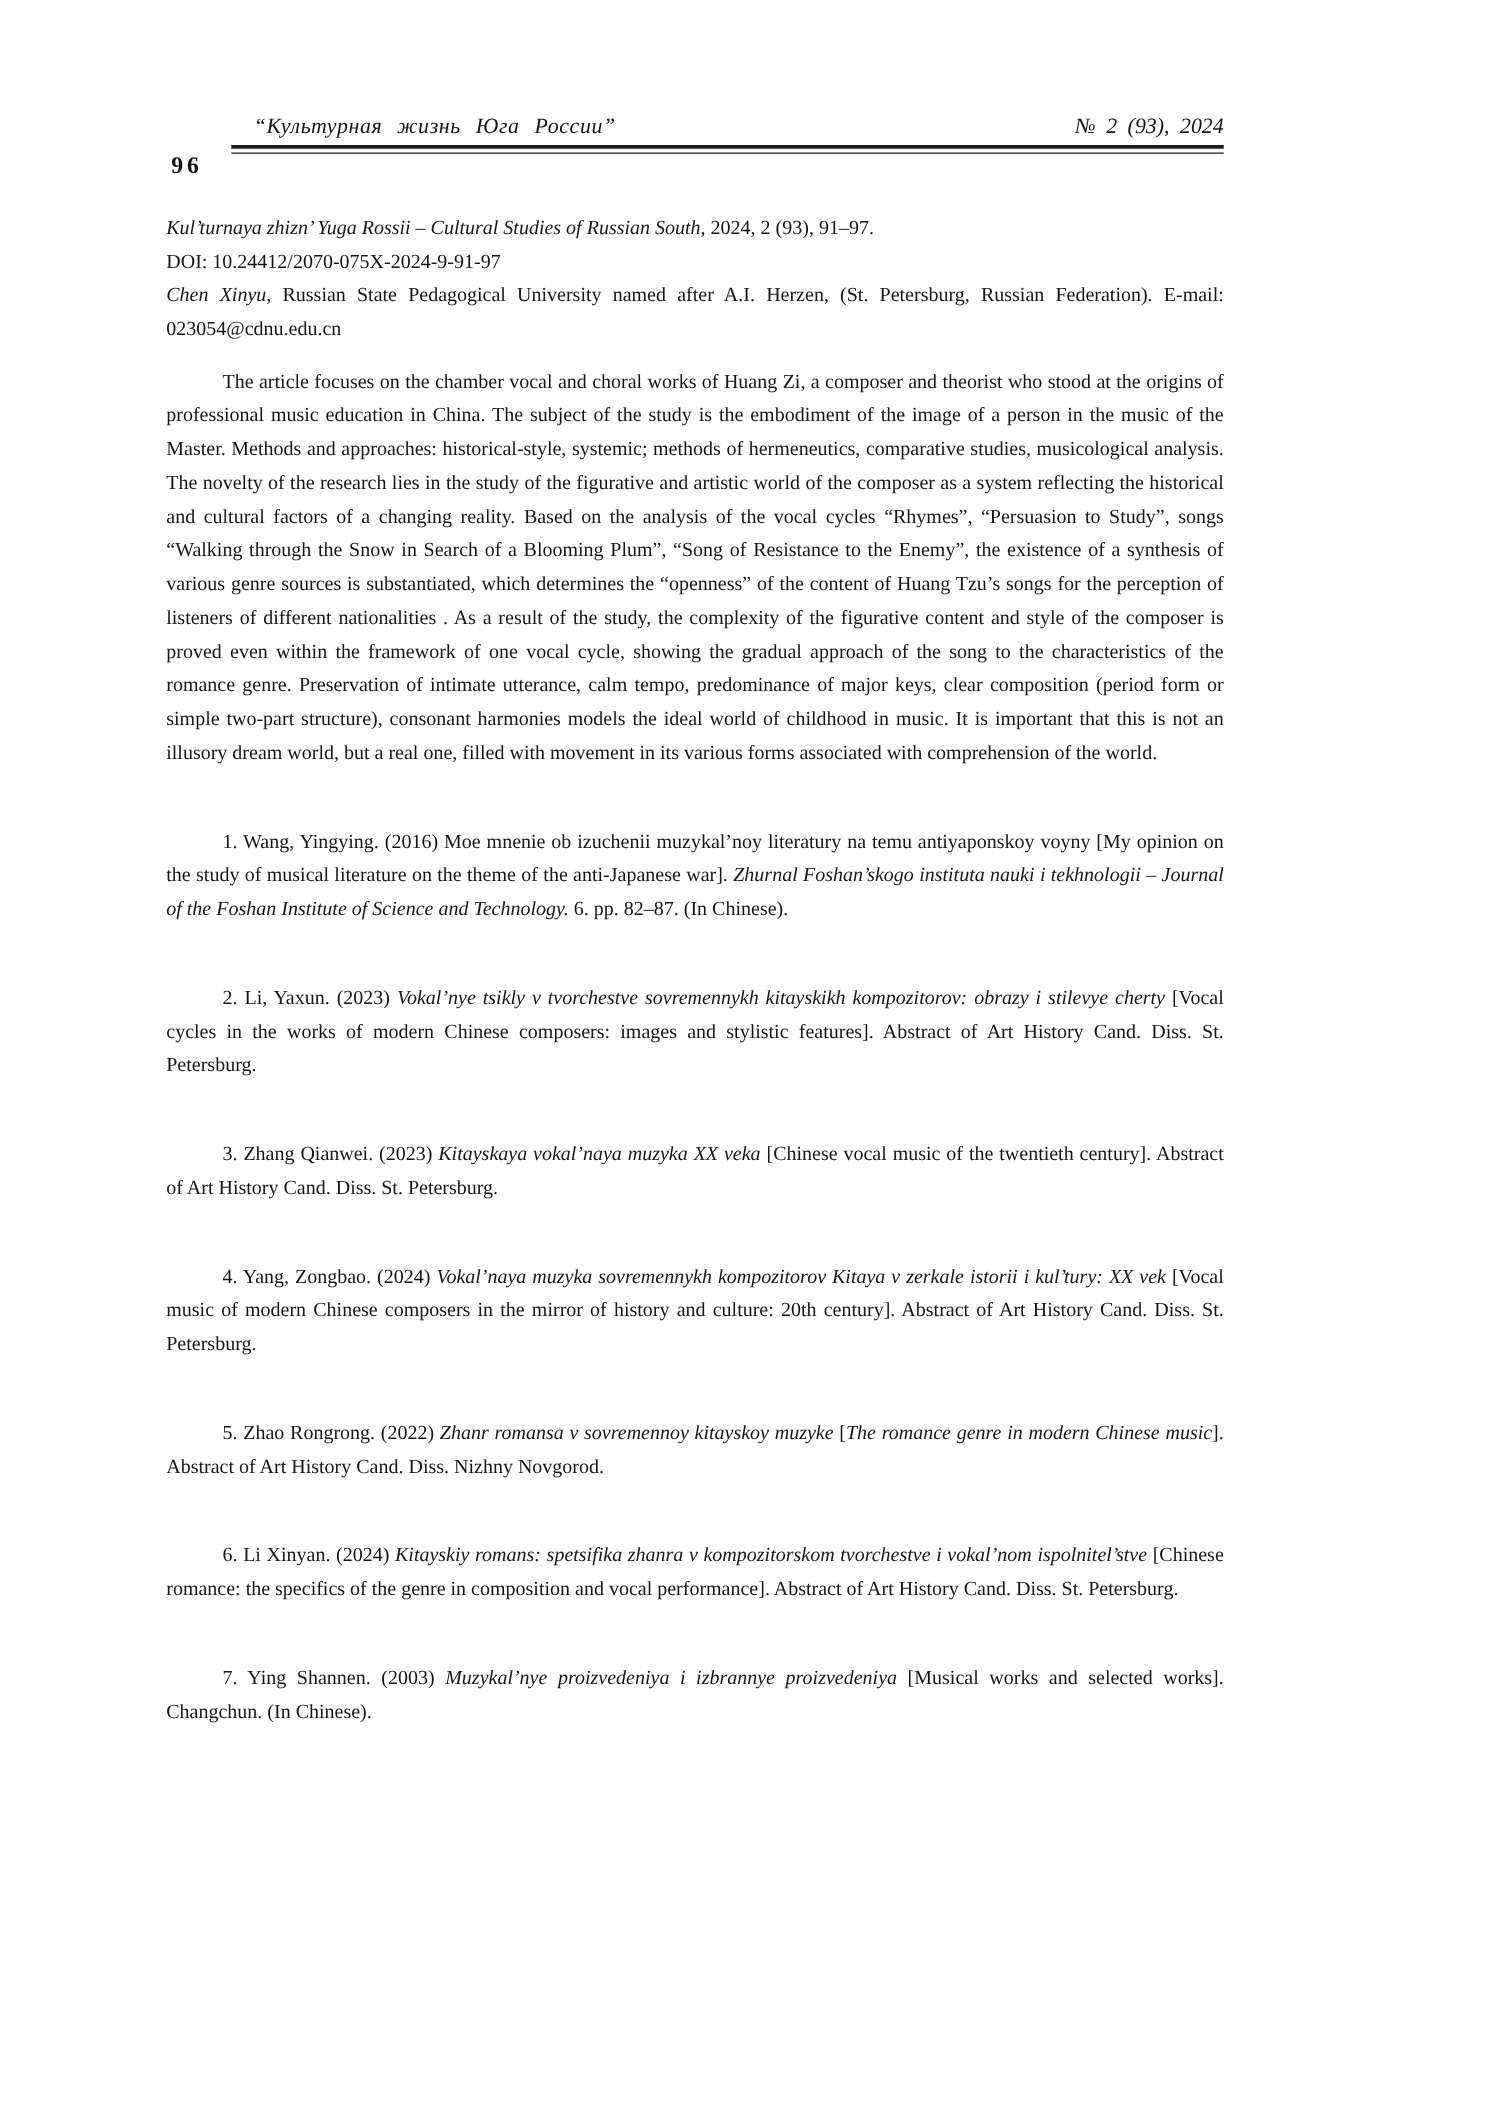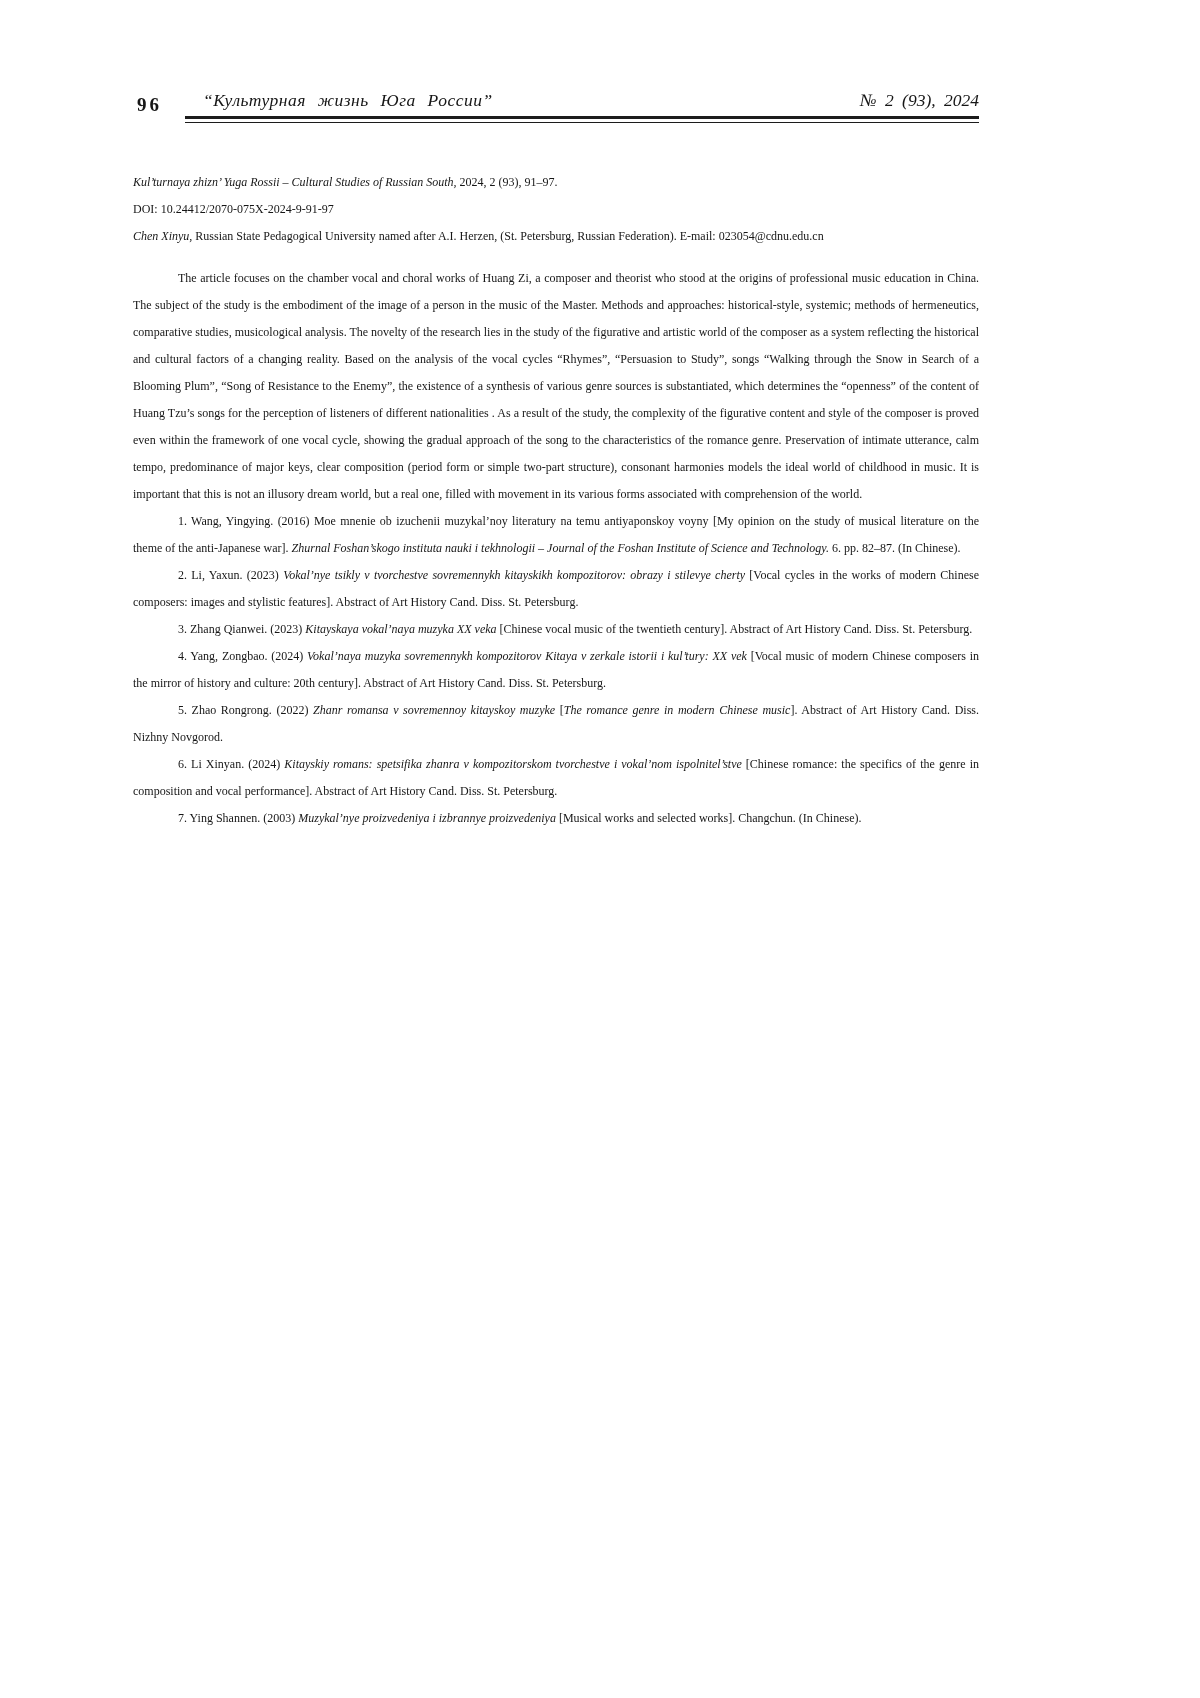--- a/index.html
+++ b/index.html
@@ -22,21 +22,21 @@
     left: 133px;
     top: 90px;
     width: 846px;
   }
 
   
   .pageheader { position: relative; margin-bottom: 46px; }
   .page-number {
     position: absolute;
     left: 4px;
-    top: 4px;
+    top: 32px;
     font-weight: bold;
     font-size: 19px;
     letter-spacing: 3px;
   }
   .running-head {
     display: flex;
     justify-content: space-between;
     align-items: baseline;
     margin-left: 70px;
     font-style: italic;
@@ -48,25 +48,25 @@
   .double-rule {
     margin-left: 52px;
     height: 3px;
     border-top: 3.5px solid #1c1c1c;
     border-bottom: 1.6px solid #1c1c1c;
   }
 
   
   p {
     margin: 0;
-    font-size: 12px;
+    font-size: 16px;
     line-height: 27px;
     text-align: justify;
   }
-  .indent { text-indent: 45px; }
+  .indent { text-indent: 45px; margin-top: 44px; }
   .it { font-style: italic; }
   .bd { font-weight: bold; }
 
   .meta-block { margin-bottom: 0; }
   .abstract { margin-top: 15px; }
 
   .refs-heading {
     margin: 16px 0 23px 0;
     font-size: 17px;
     font-weight: bold;

